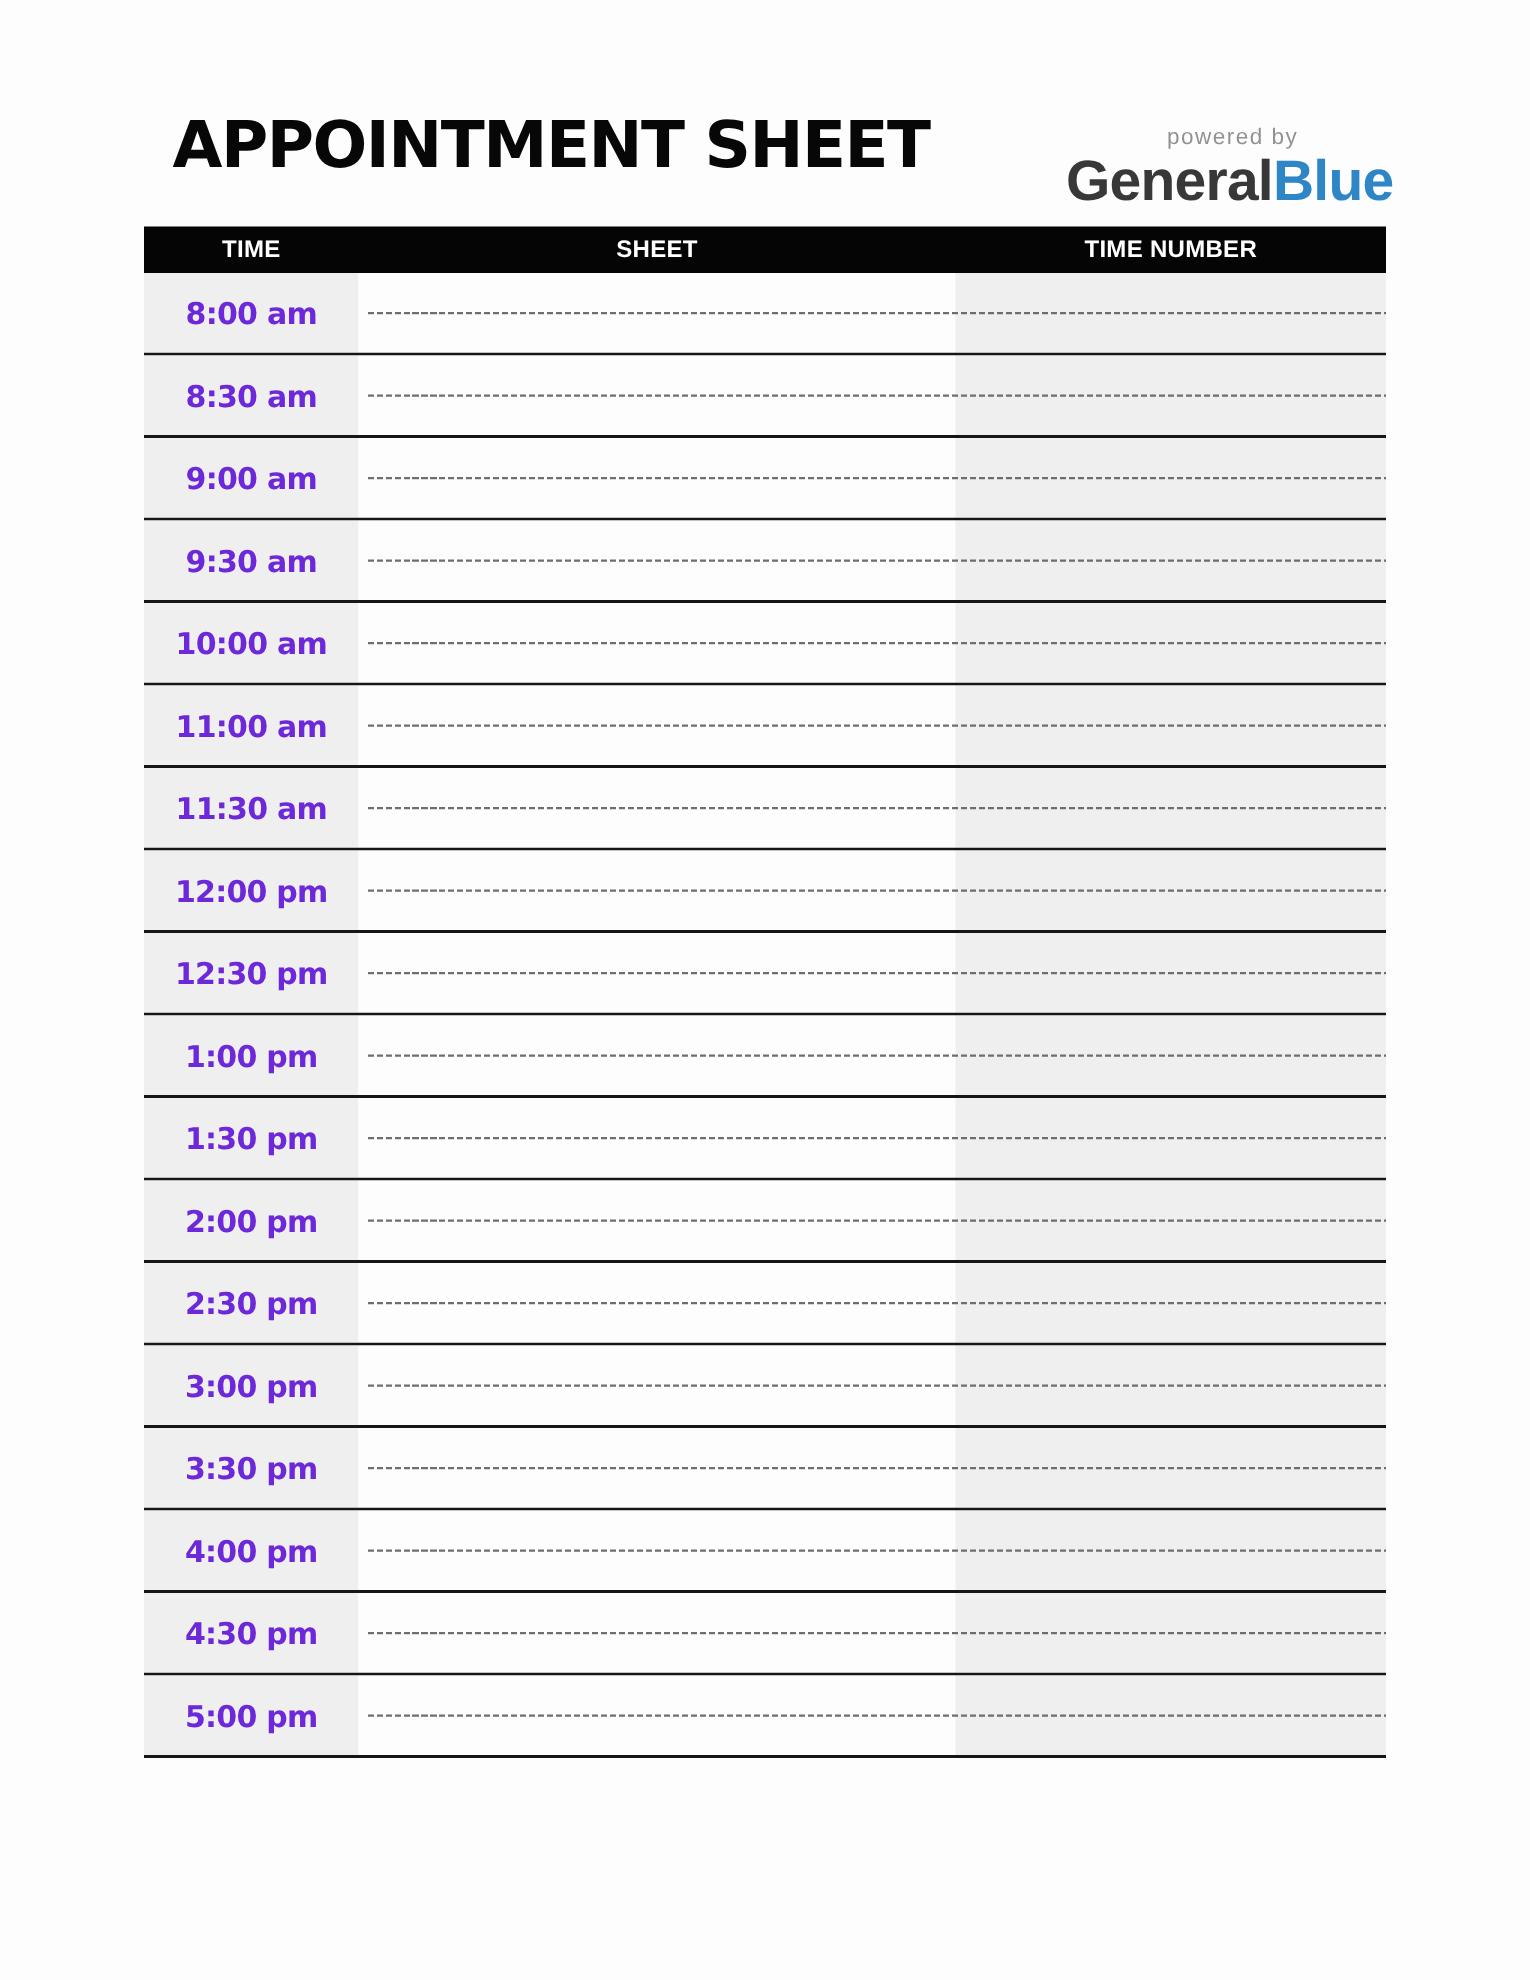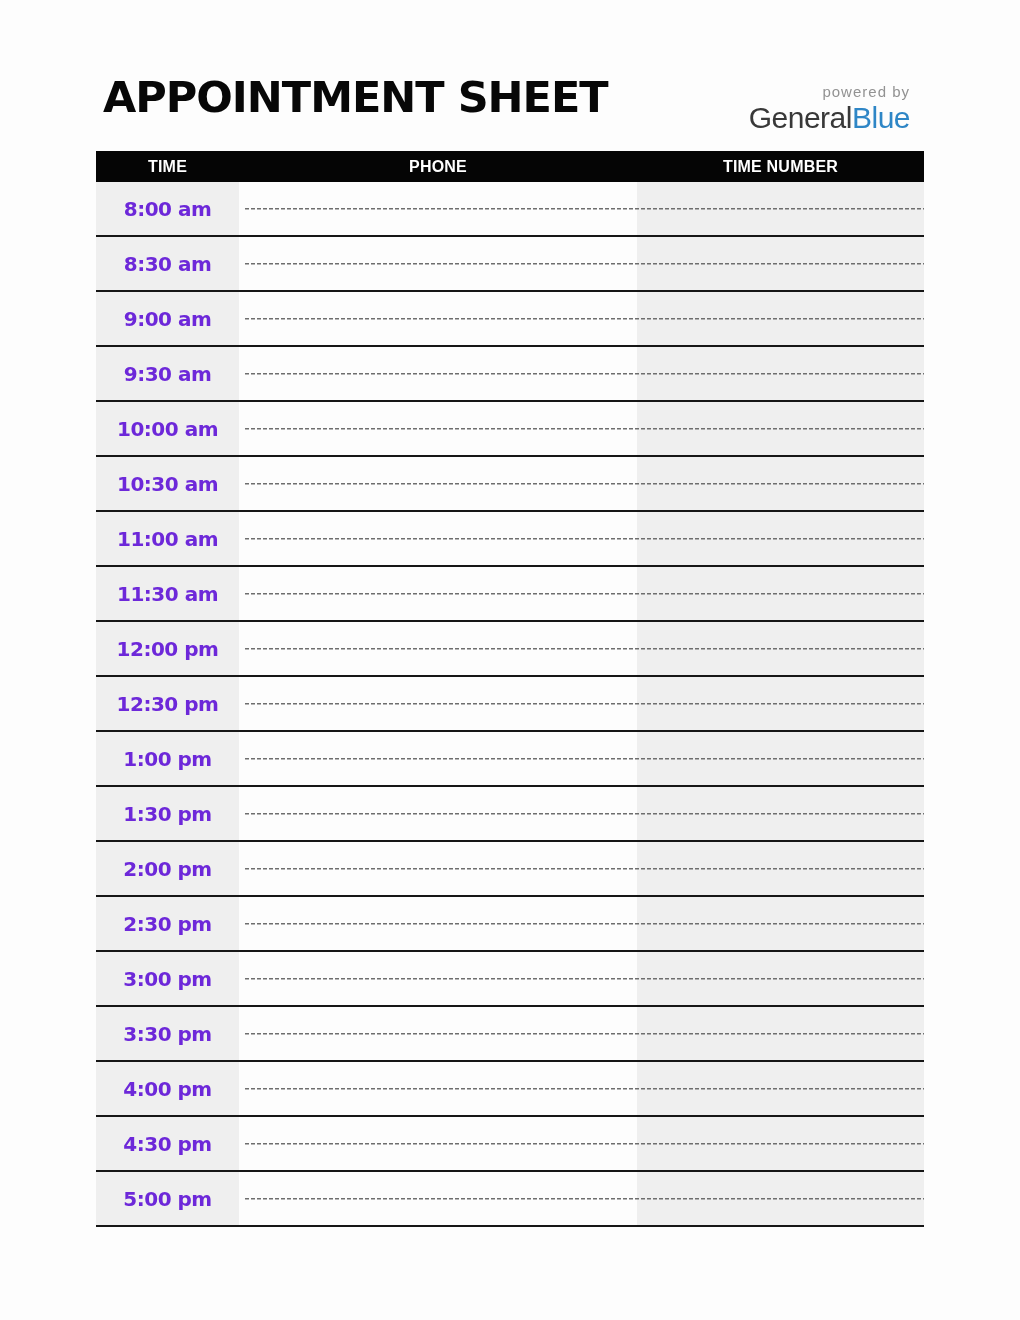--- a/index.html
+++ b/index.html
@@ -14,47 +14,47 @@
     position: relative;
     width: 1020px;
     height: 1320px;
     background: #fdfdfd;
     overflow: hidden;
   }
 
   
   .page-title {
     position: absolute;
-    left: 103px;
+    left: 115px;
     top: 72px;
     font-family: "DejaVu Sans", sans-serif;
     font-weight: 800;
     font-size: 43px;
     letter-spacing: -1px;
     color: #070707;
     white-space: nowrap;
   }
 
   .brand-block {
     position: absolute;
     top: 84px;
-    right: 110px;
-    text-align: right;
+    right: 91px;
+    text-align: center;
     line-height: 1.05;
   }
   .powered-by {
     font-size: 15px;
     letter-spacing: 1px;
     color: #929292;
     margin-left: 4px;
     margin-bottom: 2px;
   }
   .brand-logo {
-    font-size: 30px;
-    font-weight: 400;
+    font-size: 38px;
+    font-weight: 700;
     letter-spacing: -0.5px;
     white-space: nowrap;
   }
   .brand-dark { color: #383838; }
   .brand-blue { color: #2e86c6; }
 
   
   .appt-table {
     position: absolute;
     left: 96px;
@@ -133,21 +133,21 @@
   <div class="brand-block">
     <div class="powered-by">powered by</div>
     <div class="brand-logo">
       <span class="brand-dark">General</span><span class="brand-blue">Blue</span>
     </div>
   </div>
 
   <div class="appt-table">
     <div class="thead">
       <div class="th">TIME</div>
-      <div class="th">PHONE</div>
+      <div class="th">SHEET</div>
       <div class="th">TIME NUMBER</div>
     </div>
     <div id="table-body">
   <div class="row">
     <div class="cell time">
       <span class="time-label">8:00 am</span>
     </div>
     <div class="cell name"></div>
     <div class="cell phone"></div>
     <div class="dashline"></div>
@@ -182,28 +182,20 @@
 
   <div class="row">
     <div class="cell time">
       <span class="time-label">10:00 am</span>
     </div>
     <div class="cell name"></div>
     <div class="cell phone"></div>
     <div class="dashline"></div>
   </div>
 
-  <div class="row">
-    <div class="cell time">
-      <span class="time-label">10:30 am</span>
-    </div>
-    <div class="cell name"></div>
-    <div class="cell phone"></div>
-    <div class="dashline"></div>
-  </div>
 
   <div class="row">
     <div class="cell time">
       <span class="time-label">11:00 am</span>
     </div>
     <div class="cell name"></div>
     <div class="cell phone"></div>
     <div class="dashline"></div>
   </div>
 

